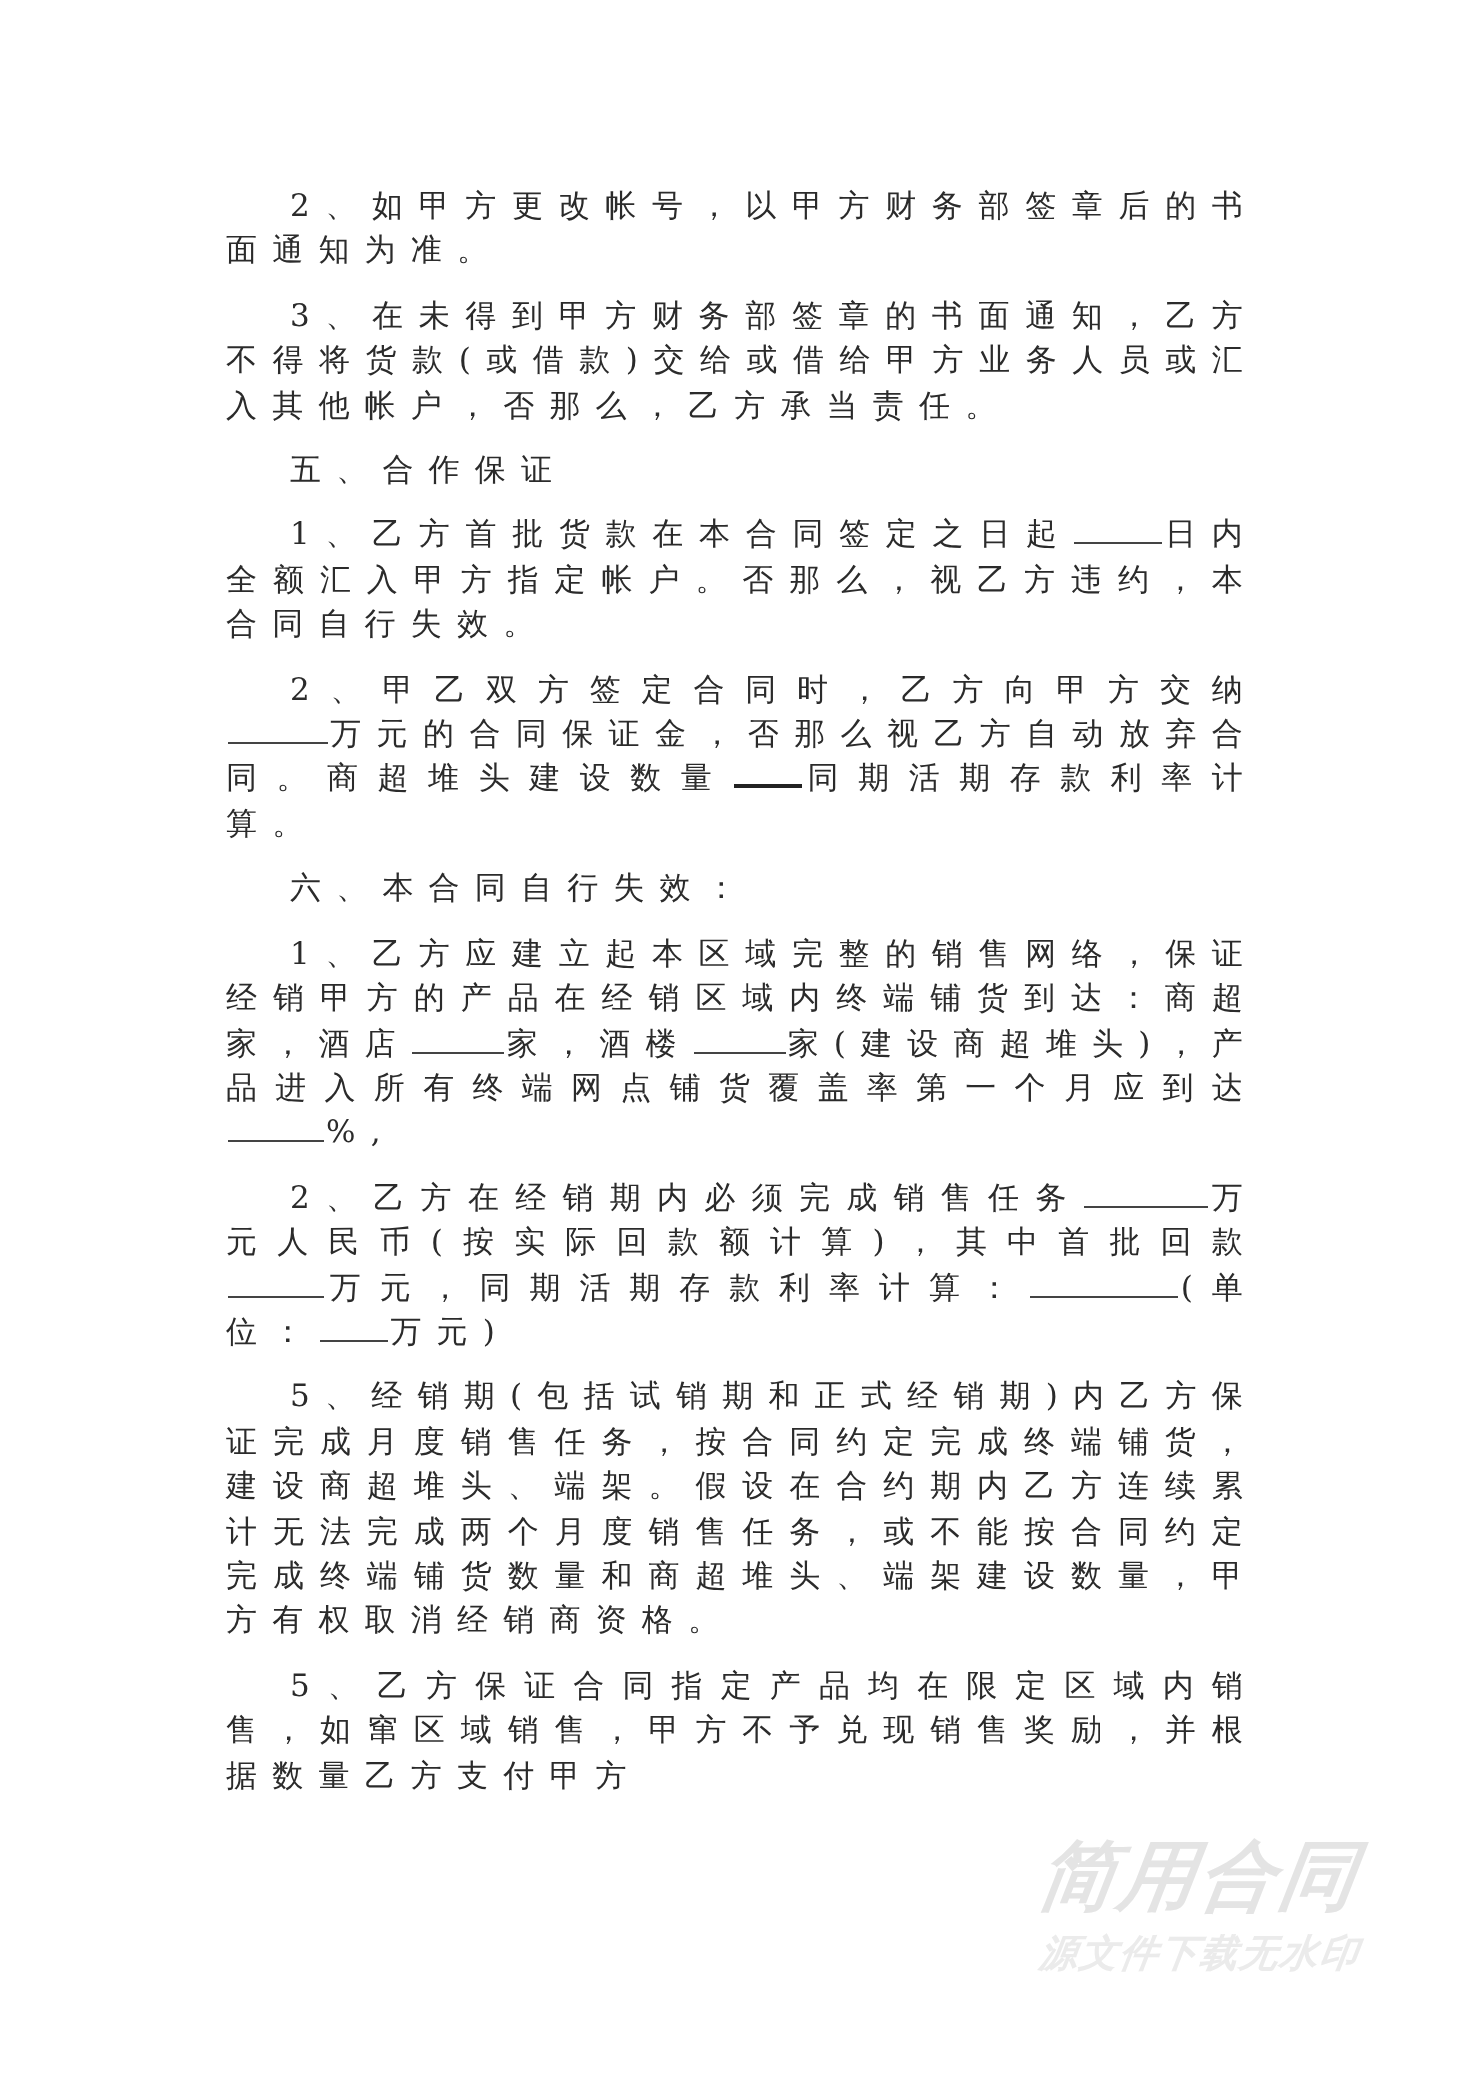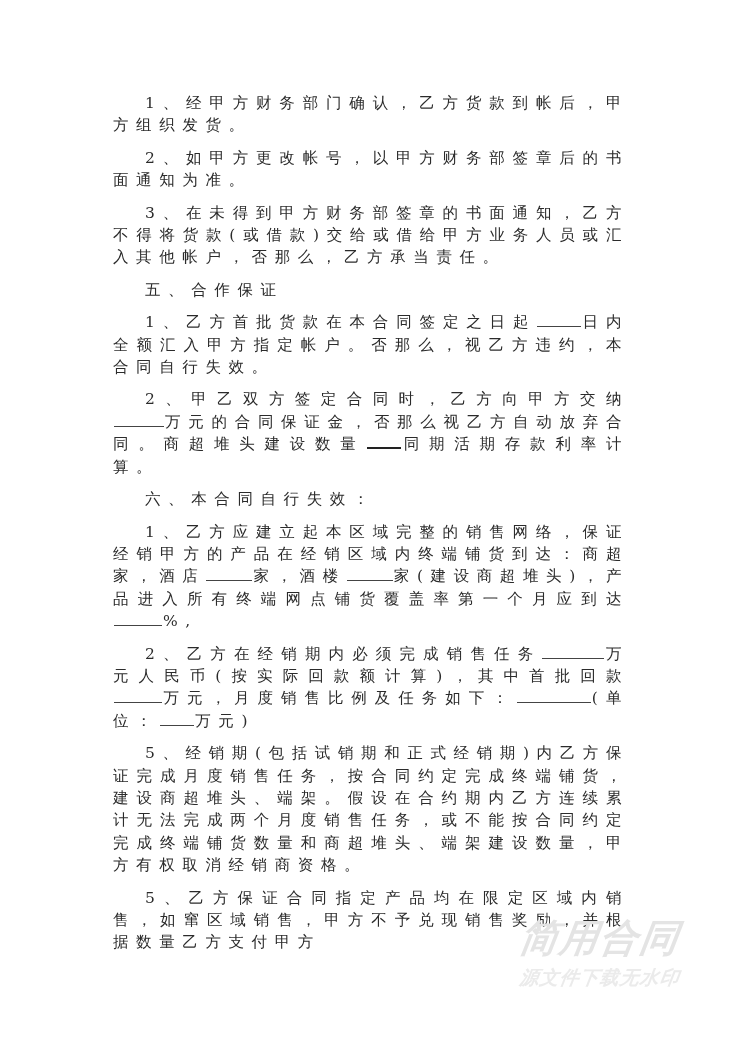--- a/index.html
+++ b/index.html
@@ -73,23 +73,20 @@
     line-height: 26px;
     margin-top: 4px;
     transform: skewX(-8deg);
   }
 </style>
 </head>
 <body>
 
 <div class="page">
 
-  <p class="para">
-    <span>1、经甲方财务部门确认，乙方货款到帐后，甲方组织发货。</span>
-  </p>
 
   <p class="para">
     <span>2、如甲方更改帐号，以甲方财务部签章后的书面通知为准。</span>
   </p>
 
   <p class="para">
     <span>3、在未得到甲方财务部签章的书面通知，乙方不得将货款(或借款)交给或借给甲方业务人员或汇入其他帐户，否那么，乙方承当责任。</span>
   </p>
 
   <p class="para heading">
@@ -107,21 +104,21 @@
   <p class="para heading">
     <span>六、本合同自行失效：</span>
   </p>
 
   <p class="para">
     <span>1、乙方应建立起本区域完整的销售网络，保证经销甲方的产品在经销区域内终端铺货到达：商超家，酒店</span><span class="blank" style="width:46px"></span><span>家，酒楼</span><span class="blank" style="width:46px"></span><span>家(建设商超堆头)，产品进入所有终端网点铺货覆盖率第一个月应到达</span><span class="blank" style="width:48px"></span><span>%,</span>
   </p>
 
 
   <p class="para">
-    <span>2、乙方在经销期内必须完成销售任务</span><span class="blank" style="width:62px"></span><span>万元人民币(按实际回款额计算)，其中首批回款</span><span class="blank" style="width:48px"></span><span>万元，月度销售比例及任务如下：</span><span class="blank" style="width:74px"></span><span>(单位：</span><span class="blank" style="width:34px"></span><span>万元)</span>
+    <span>2、乙方在经销期内必须完成销售任务</span><span class="blank" style="width:62px"></span><span>万元人民币(按实际回款额计算)，其中首批回款</span><span class="blank" style="width:48px"></span><span>万元，同期活期存款利率计算：</span><span class="blank" style="width:74px"></span><span>(单位：</span><span class="blank" style="width:34px"></span><span>万元)</span>
   </p>
 
   <p class="para">
     <span>5、经销期(包括试销期和正式经销期)内乙方保证完成月度销售任务，按合同约定完成终端铺货，建设商超堆头、端架。假设在合约期内乙方连续累计无法完成两个月度销售任务，或不能按合同约定完成终端铺货数量和商超堆头、端架建设数量，甲方有权取消经销商资格。</span>
   </p>
 
 
   <p class="para">
     <span>5、乙方保证合同指定产品均在限定区域内销售，如窜区域销售，甲方不予兑现销售奖励，并根据数量乙方支付甲方</span>
   </p>

